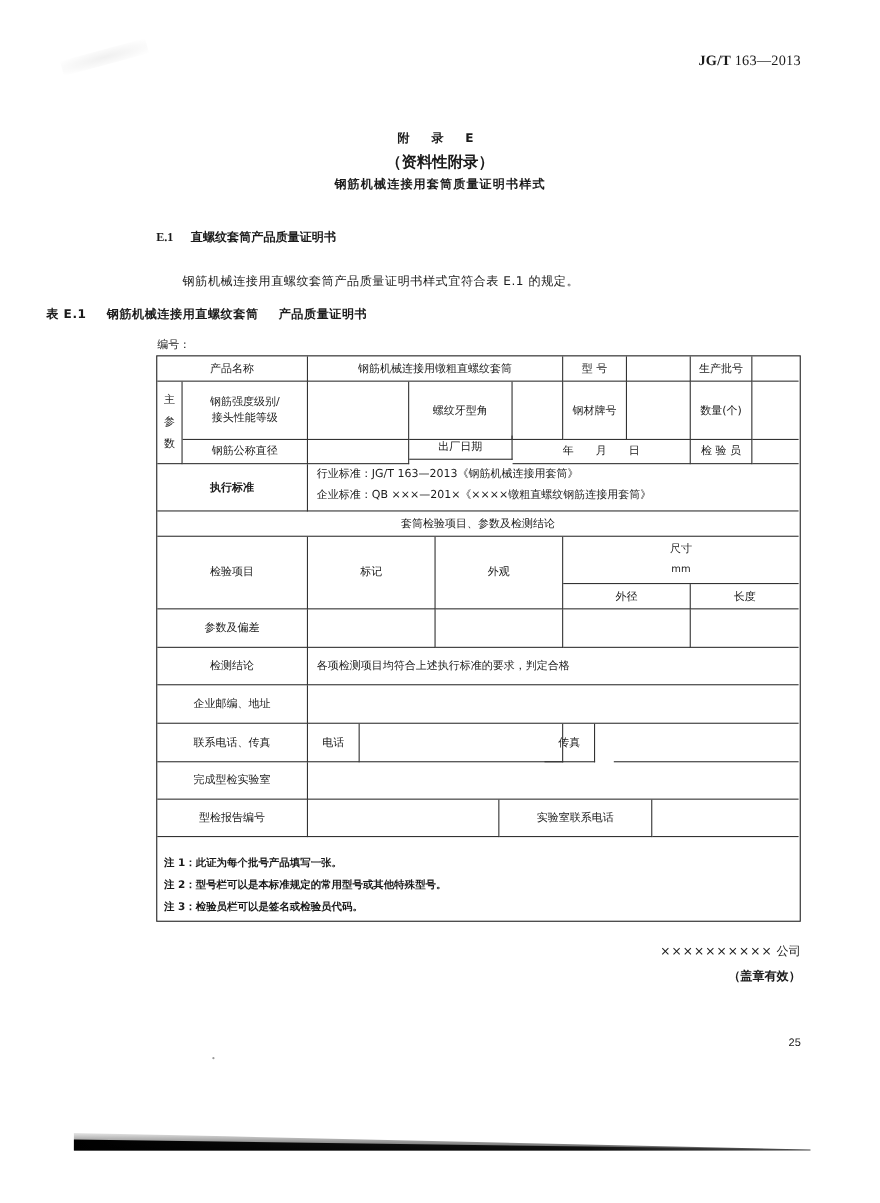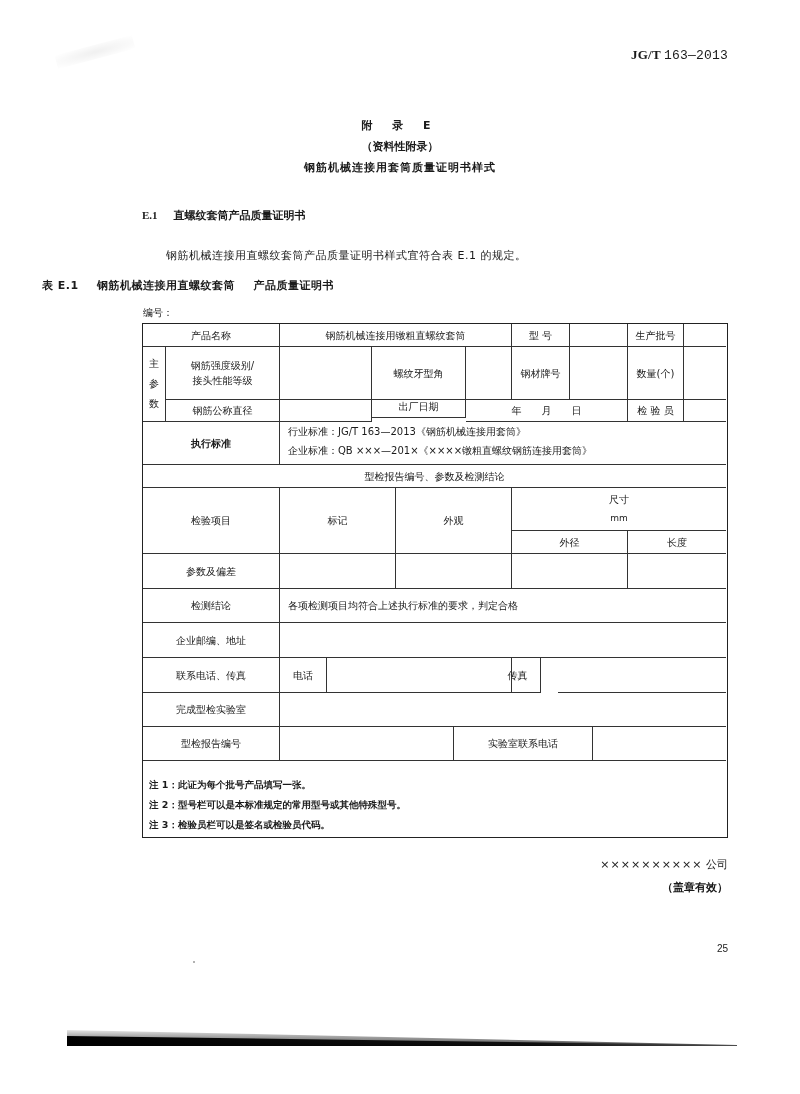--- a/index.html
+++ b/index.html
@@ -1,22 +1,22 @@
 <!DOCTYPE html>
 <html><head>
 <meta charset="utf-8">
 <style>
   html, body { margin: 0; padding: 0; background: #ffffff; }
   body { width: 800px; height: 1094px; position: relative; overflow: hidden;
          font-family: "DejaVu Sans", "Liberation Sans", sans-serif; color: #1a1a1a; }
   .abs { position: absolute; }
   .std-code { right: 72px; top: 47px; font-family: "Liberation Serif", serif; font-weight: bold; font-size: 13px; letter-spacing: 0.2px; }
-  .std-code .num { font-family: Liberation Mono, monospace; font-weight: normal; }
+  .std-code .num { font-family: Liberation Serif, serif; font-weight: normal; }
   .appendix-title { left: 0; width: 800px; top: 118px; text-align: center; font-size: 11px; font-weight: bold; letter-spacing: 8px; }
-  .appendix-sub { left: 0; width: 800px; top: 139px; text-align: center; font-size: 11px; font-weight: bold; }
+  .appendix-sub { left: 0; width: 800px; top: 139px; text-align: center; font-size: 14px; font-weight: bold; }
   .appendix-name { left: 0; width: 800px; top: 160px; text-align: center; font-size: 11px; font-weight: bold; letter-spacing: 1px; }
   .section-head { left: 142px; top: 208px; font-size: 11px; font-weight: bold; }
   .section-head .no { margin-right: 12px; font-family: "Liberation Serif", serif; }
   .para { left: 166px; top: 248px; font-size: 11px; letter-spacing: 0.5px; }
   .tbl-caption { left: 0; width: 800px; top: 278px; text-align: left; font-size: 11px; font-weight: bold; letter-spacing: 0.5px; padding-left: 42px; }
   .tbl-caption .sp { display: inline-block; width: 14px; }
   .serial { left: 143px; top: 306px; font-size: 10px; }
 
   .grid { position: absolute; left: 142px; top: 323px; width: 586px; height: 515px;
           border: 1.5px solid #222; box-sizing: border-box; }
@@ -95,21 +95,21 @@
   <div class="cell" style="left:323px;top:76px;width:162px;height:22px;">年　　月　　日</div>
   <div class="cell" style="left:485px;top:76px;width:56px;height:22px;">检 验 员</div>
   <div class="cell noright" style="left:541px;top:76px;width:42px;height:22px;"></div>
 
   <div class="cell bold" style="left:0;top:98px;width:137px;height:43px;">执行标准</div>
   <div class="cell left vert noright" style="left:137px;top:98px;width:446px;height:43px;align-items:flex-start;line-height:19px;">
     <span>行业标准：JG/T 163—2013《钢筋机械连接用套筒》</span>
     <span>企业标准：QB ×××—201×《××××镦粗直螺纹钢筋连接用套筒》</span>
   </div>
 
-  <div class="cell noright" style="left:0;top:141px;width:583px;height:23px;">型检报告编号、参数及检测结论</div>
+  <div class="cell noright" style="left:0;top:141px;width:583px;height:23px;">套筒检验项目、参数及检测结论</div>
 
   <div class="cell" style="left:137px;top:164px;width:116px;height:66px;">标记</div>
   <div class="cell" style="left:0;top:164px;width:137px;height:66px;">检验项目</div>
   <div class="cell" style="left:253px;top:164px;width:116px;height:66px;">外观</div>
   <div class="cell vert noright" style="left:369px;top:164px;width:214px;height:43px;line-height:18px;">
     <span>尺寸</span>
     <span style="font-size:9px;">mm</span>
   </div>
   <div class="cell" style="left:369px;top:207px;width:116px;height:23px;">外径</div>
   <div class="cell noright" style="left:485px;top:207px;width:98px;height:23px;">长度</div>

